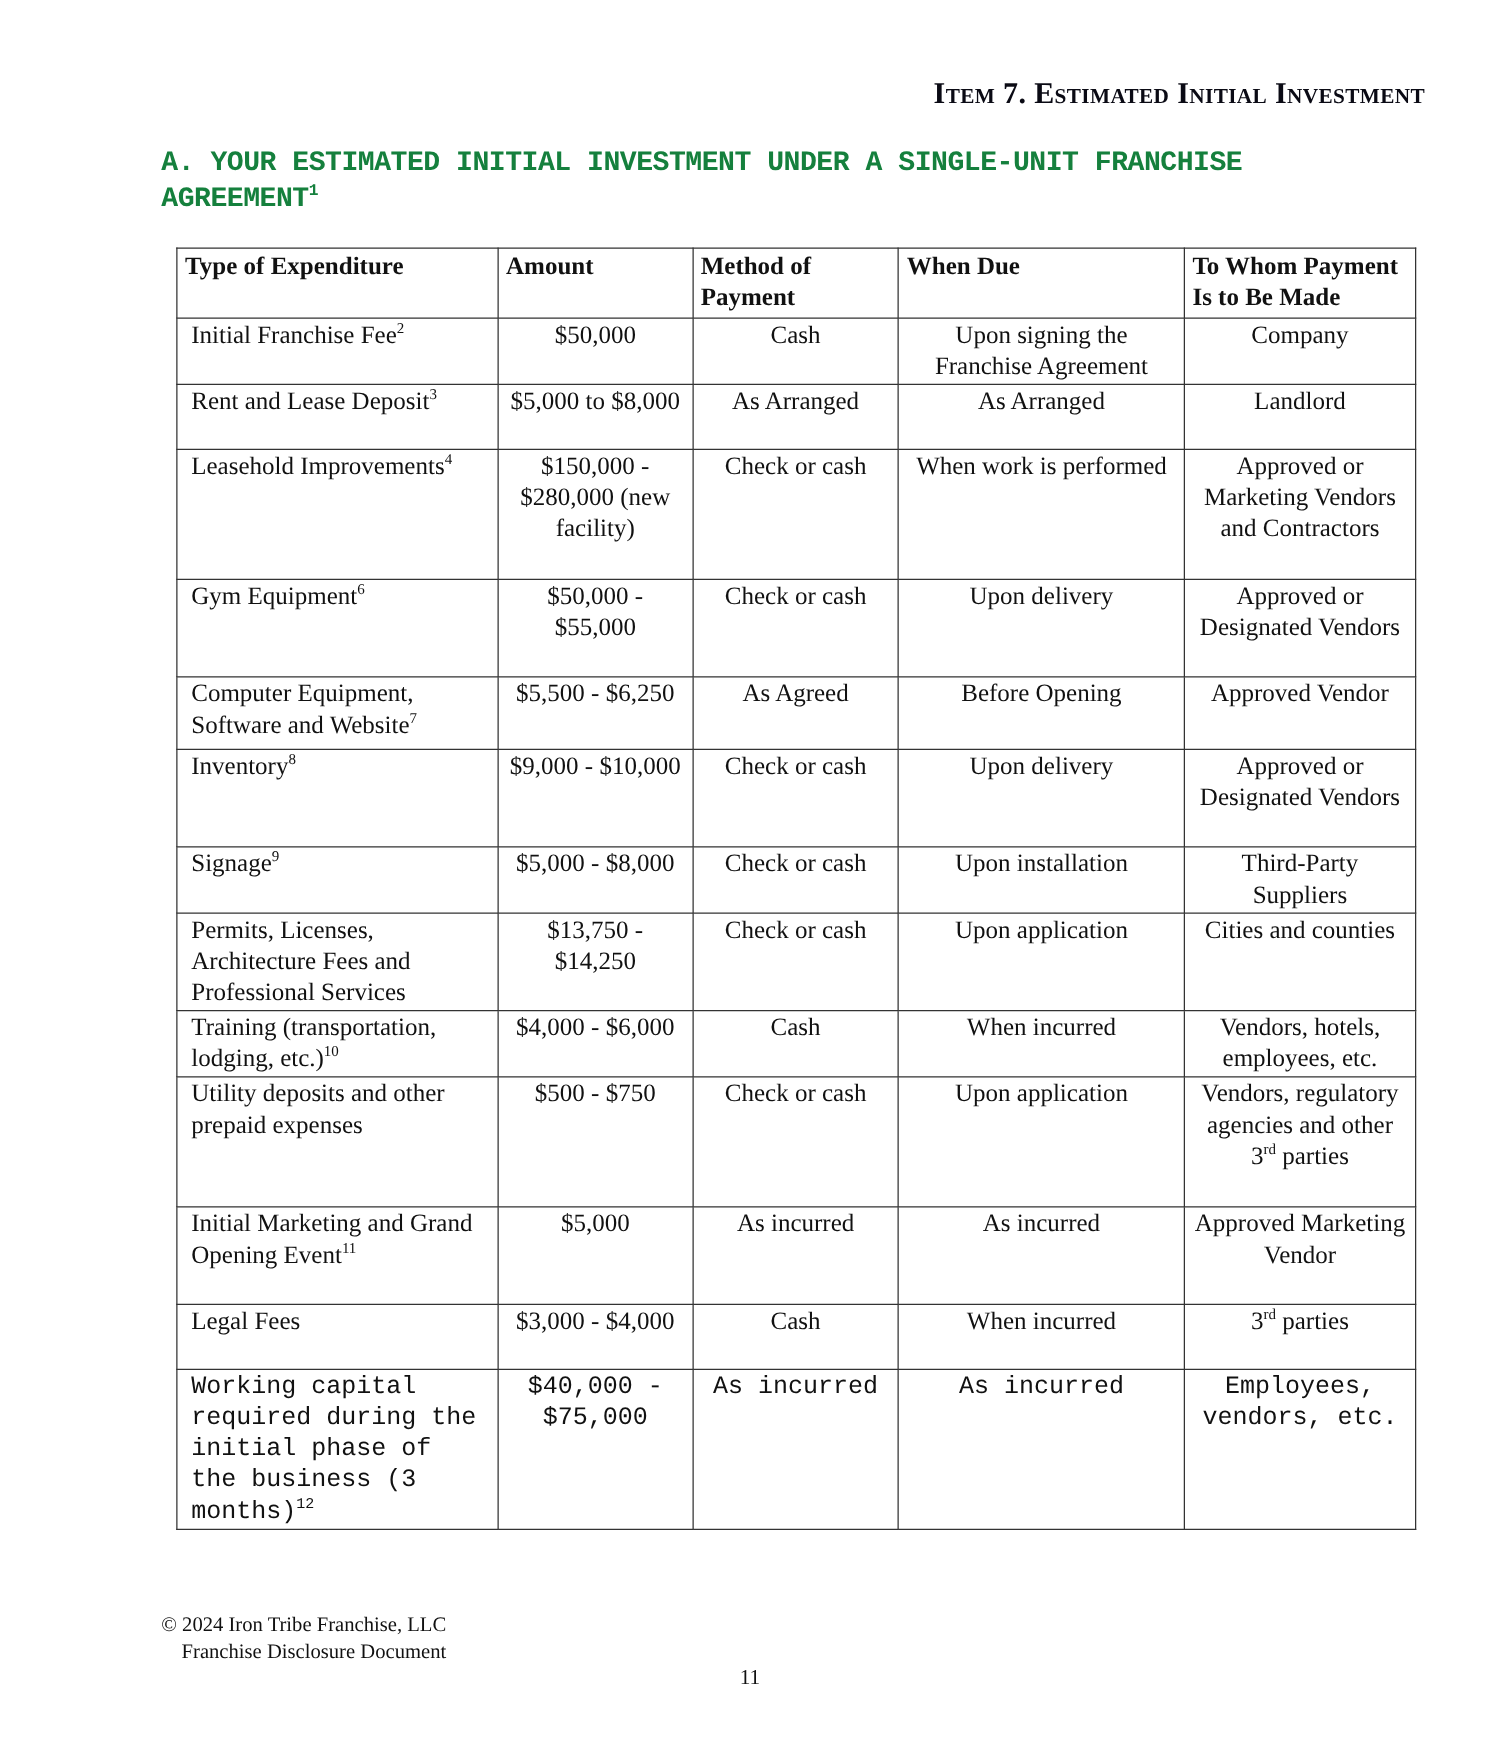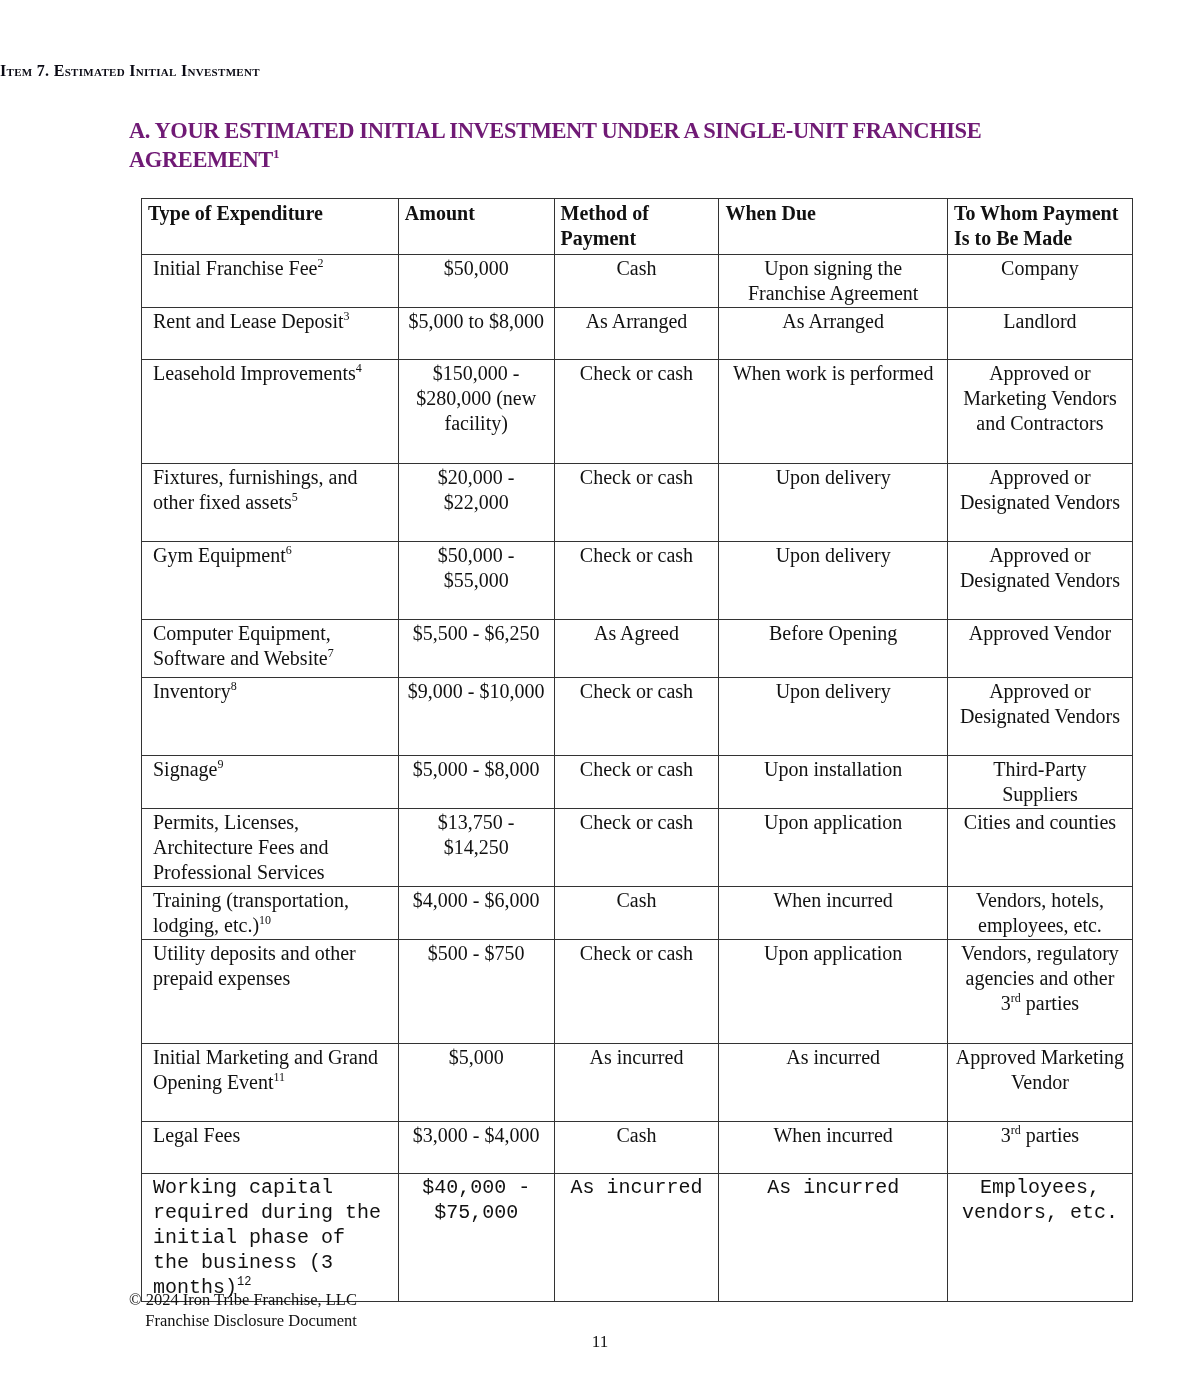--- a/index.html
+++ b/index.html
@@ -1,28 +1,29 @@
 <!DOCTYPE html>
 <html><head>
 <meta charset="utf-8">
 <style>
   html, body { margin: 0; padding: 0; background: #ffffff; }
   body {
     width: 1200px; height: 1397px; position: relative; overflow: hidden;
     font-family: "Liberation Serif", "DejaVu Serif", serif; color: #111;
   }
   .item-title {
-    position: absolute; top: 62px; left: 0; width: 1140px; text-align: left;
-    font-weight: bold; font-size: 16px; font-variant: small-caps; letter-spacing: 0.3px;
+    position: absolute; top: 62px; left: 0; width: 1140px; text-align: right;
+    font-weight: bold; font-size: 24px; font-variant: small-caps; letter-spacing: 0.3px;
     color: #0a0a14;
   }
   .section-title {
     position: absolute; top: 116px; left: 129px; width: 960px;
     font-weight: bold; font-size: 22.5px; line-height: 29px; letter-spacing: -0.4px;
-    color: #701a75;
+    color: #15803d;
+    font-family: Liberation Mono, monospace;
   }
   .section-title sup { font-size: 13px; vertical-align: 9px; line-height: 0; }
   table.inv {
     position: absolute; top: 198px; left: 141px; width: 992px;
     border-collapse: collapse; font-size: 20px; line-height: 25px;
   }
   table.inv td, table.inv th {
     border: 1.5px solid #333; vertical-align: top; padding: 1px 6px 1px 11px;
   }
   table.inv th { font-weight: bold; text-align: left; padding: 2px 6px 3px 6px; }
@@ -68,27 +69,20 @@
         <td class="c">As Arranged</td>
         <td class="c">As Arranged</td>
         <td class="c">Landlord</td>
       </tr>
       <tr style="height: 104px;">
         <td>Leasehold Improvements<sup>4</sup></td>
         <td class="c">$150,000 - $280,000 (new facility)</td>
         <td class="c">Check or cash</td>
         <td class="c">When work is performed</td>
         <td class="c">Approved or Marketing Vendors and Contractors</td>
-      </tr>
-      <tr style="height: 78px;">
-        <td>Fixtures, furnishings, and other fixed assets<sup>5</sup></td>
-        <td class="c">$20,000 - $22,000</td>
-        <td class="c">Check or cash</td>
-        <td class="c">Upon delivery</td>
-        <td class="c">Approved or Designated Vendors</td>
       </tr>
       <tr style="height: 78px;">
         <td>Gym Equipment<sup>6</sup></td>
         <td class="c">$50,000 - $55,000</td>
         <td class="c">Check or cash</td>
         <td class="c">Upon delivery</td>
         <td class="c">Approved or Designated Vendors</td>
       </tr>
       <tr style="height: 58px;">
         <td>Computer Equipment, Software and Website<sup>7</sup></td>

